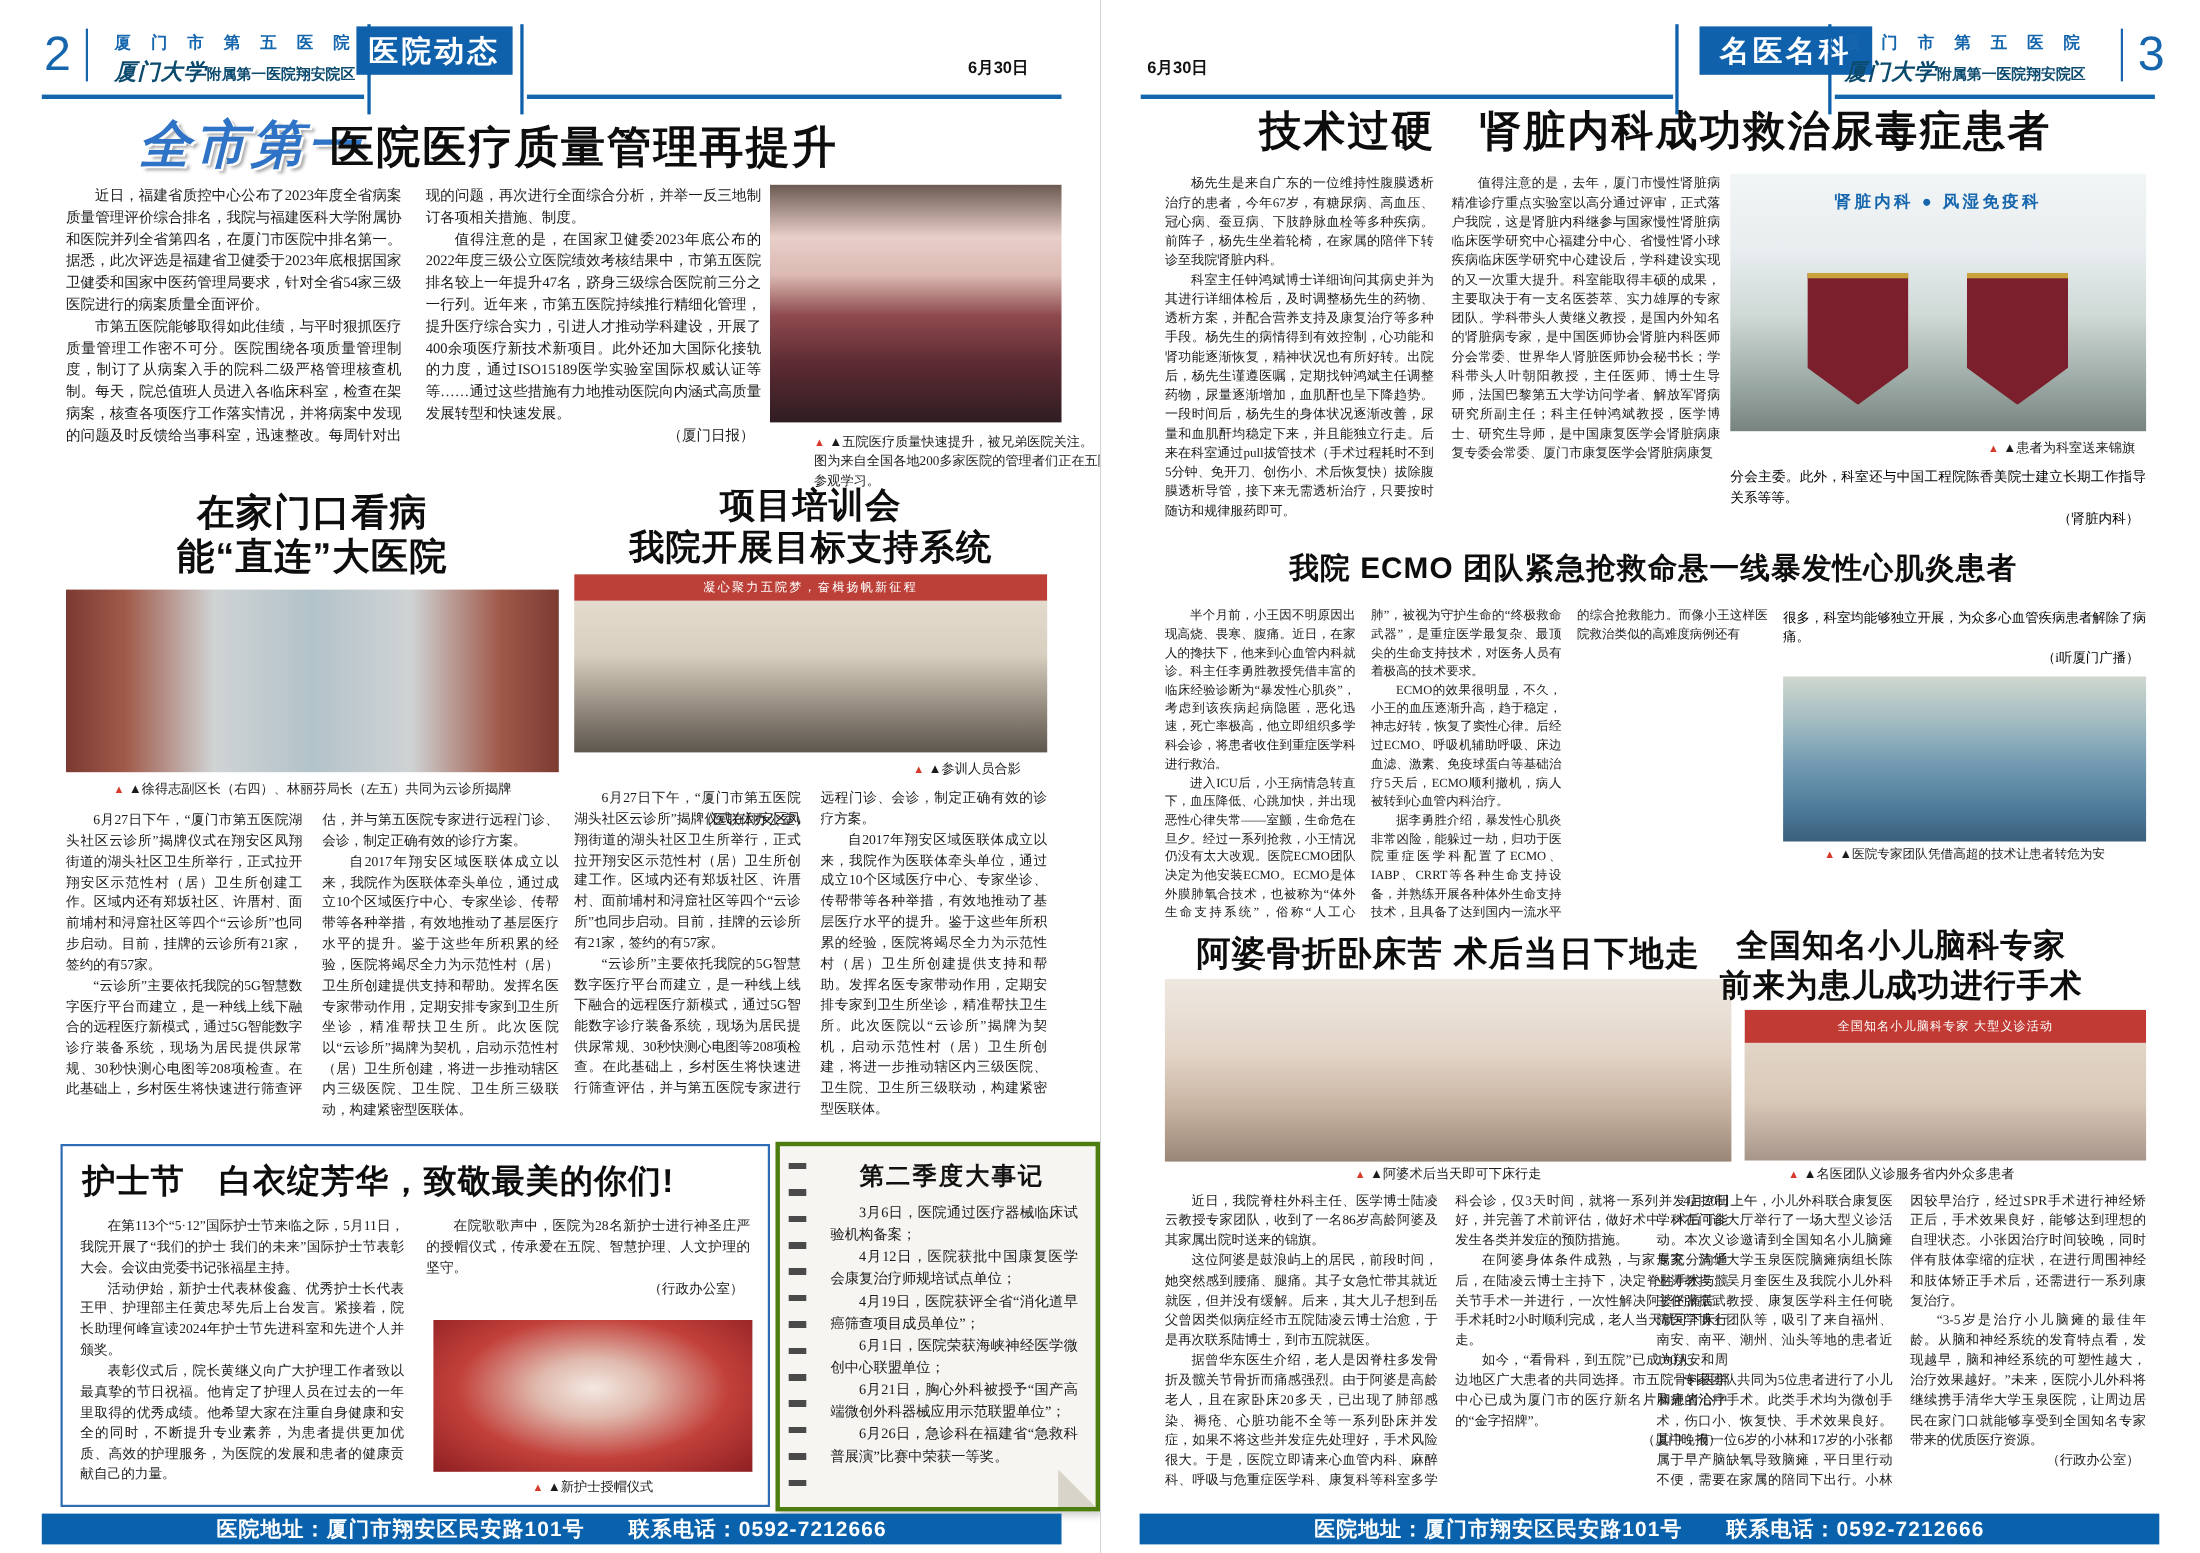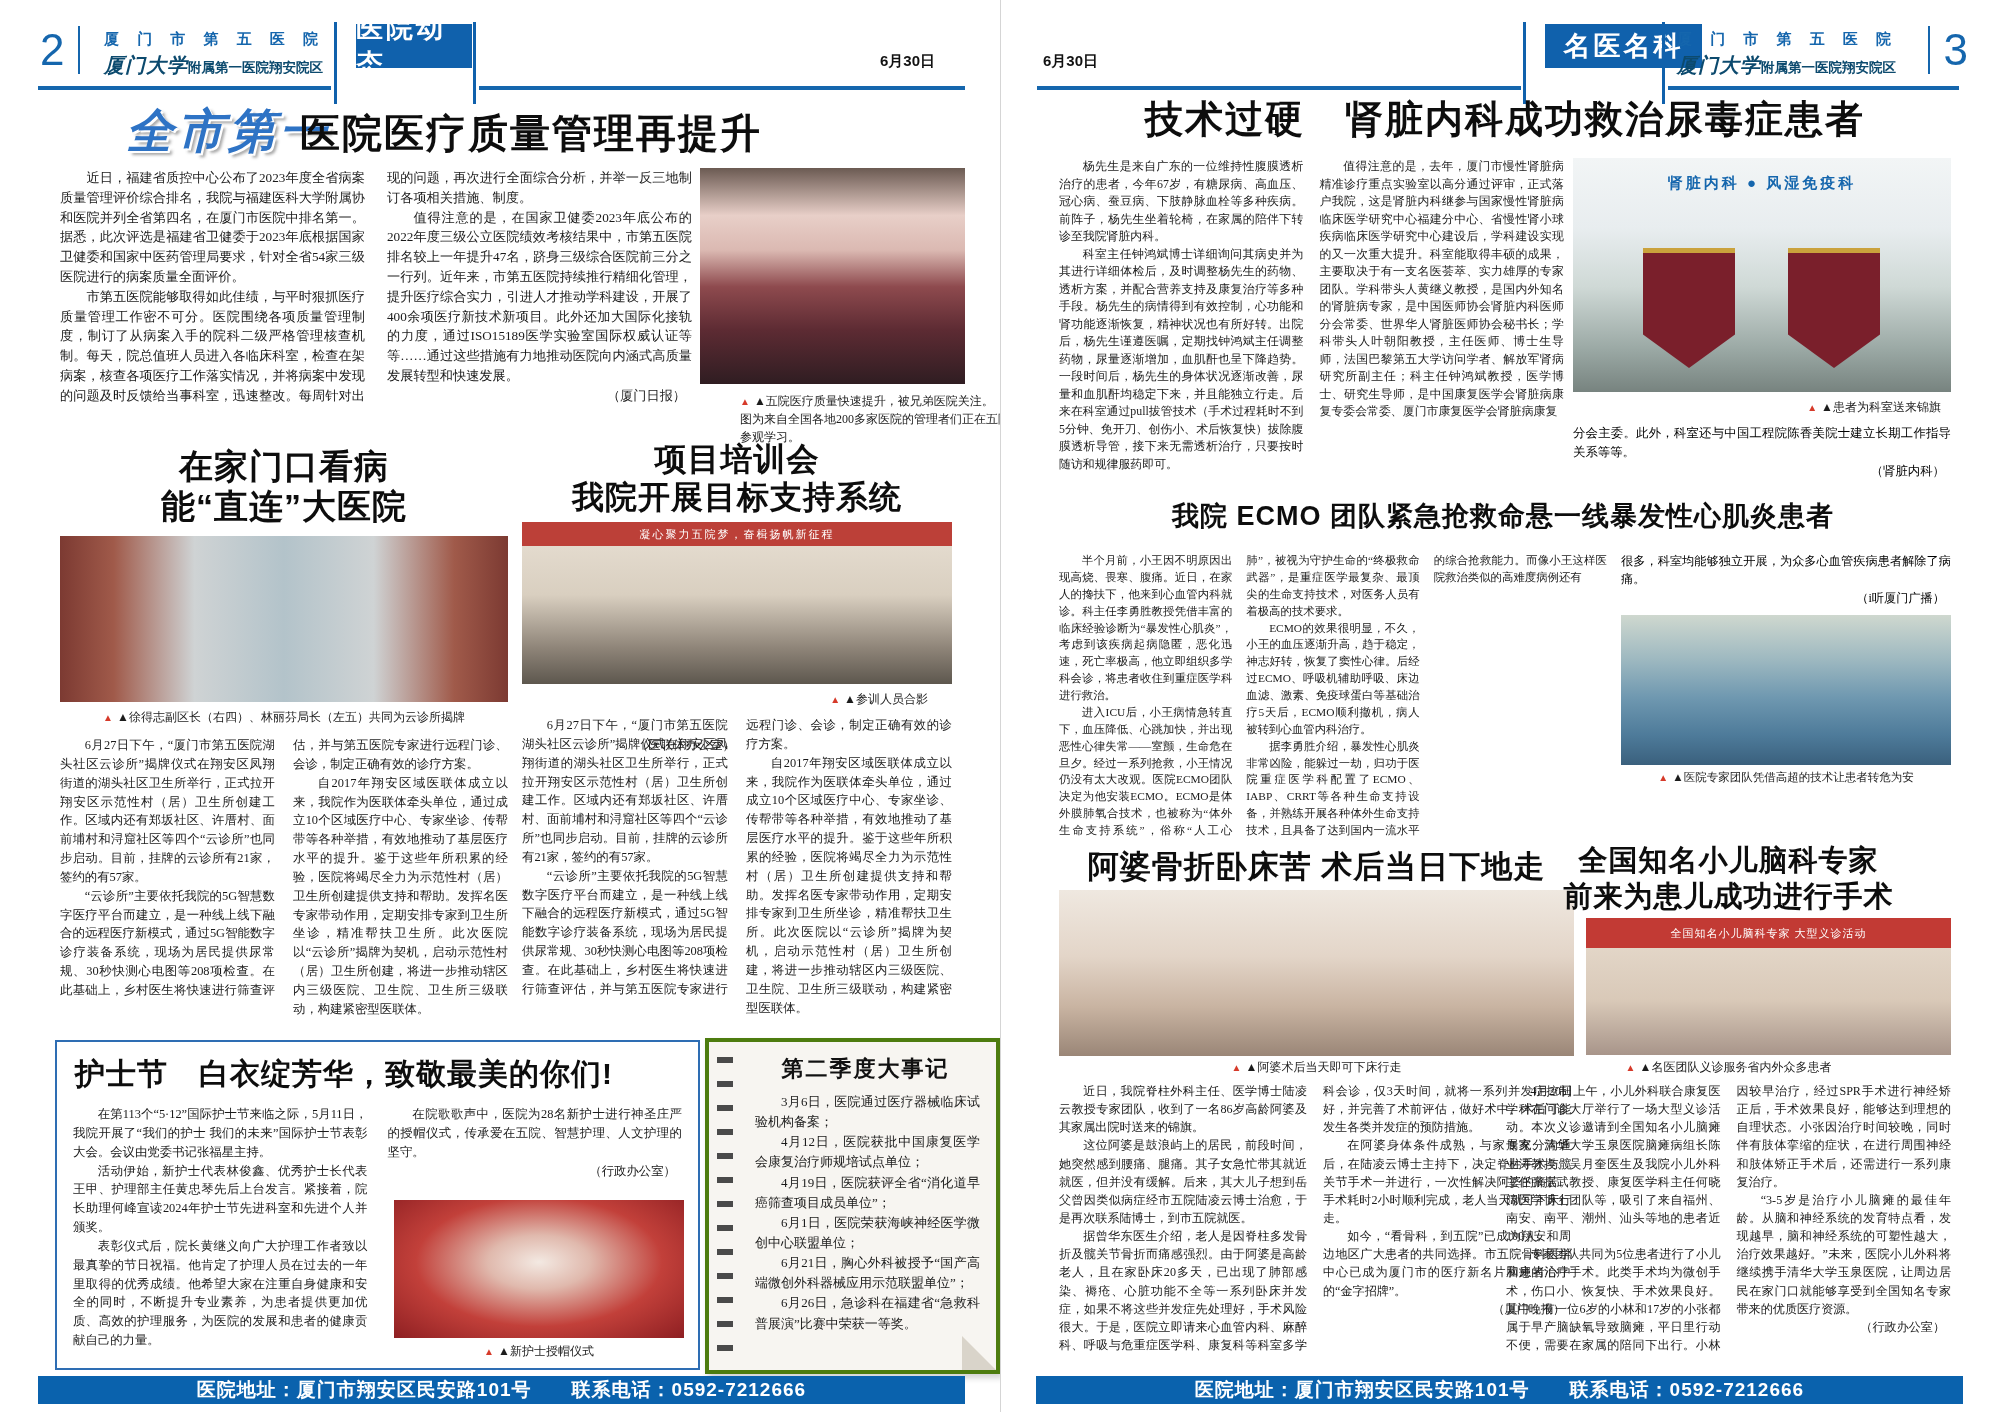--- a/index.html
+++ b/index.html
@@ -106,21 +106,21 @@
 <div class="spread">
 
   <section class="page page-left">
 
     <div class="pageno pageno-l">2</div>
     <div class="hosp-block" style="left:104px;">
       <div class="hosp-name">厦 门 市 第 五 医 院</div>
       <div class="hosp-sub"><span class="callig">厦门大学</span><span class="subrest">附属第一医院翔安院区</span></div>
     </div>
     <div class="vbar" style="left:334px;"></div>
-    <div class="banner" style="left:356px; width:116px;">医院动态</div>
+    <div class="banner" style="left:324px; width:142px;">医院动态</div>
     <div class="vbar" style="left:473px;"></div>
     <div class="rule" style="left:38px; width:293px;"></div>
     <div class="rule" style="left:479px; width:486px;"></div>
     <div class="hdr-date" style="right:65px;">6月30日</div>
 
     <div class="kicker">全市第一</div>
     <h1 class="headline q-head">医院医疗质量管理再提升</h1>
     <div class="body-cols q-body">
       <p>近日，福建省质控中心公布了2023年度全省病案质量管理评价综合排名，我院与福建医科大学附属协和医院并列全省第四名，在厦门市医院中排名第一。据悉，此次评选是福建省卫健委于2023年底根据国家卫健委和国家中医药管理局要求，针对全省54家三级医院进行的病案质量全面评价。</p>
       <p>市第五医院能够取得如此佳绩，与平时狠抓医疗质量管理工作密不可分。医院围绕各项质量管理制度，制订了从病案入手的院科二级严格管理核查机制。每天，院总值班人员进入各临床科室，检查在架病案，核查各项医疗工作落实情况，并将病案中发现的问题及时反馈给当事科室，迅速整改。每周针对出现的问题，再次进行全面综合分析，并举一反三地制订各项相关措施、制度。</p>

